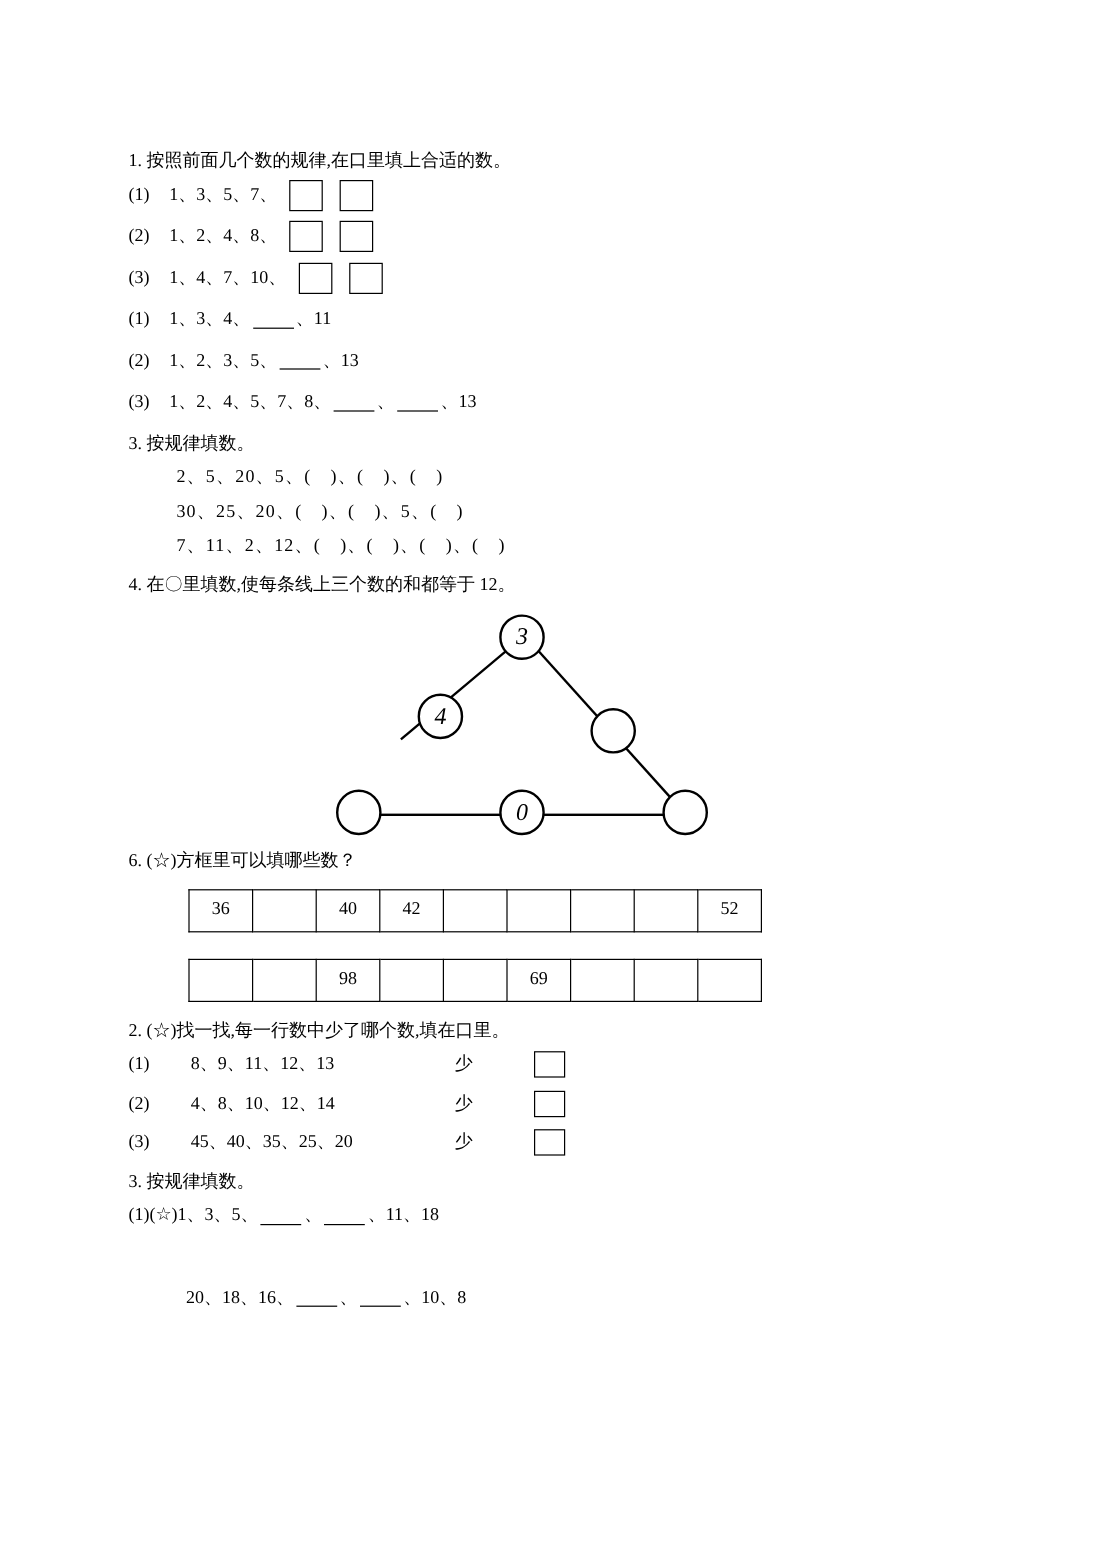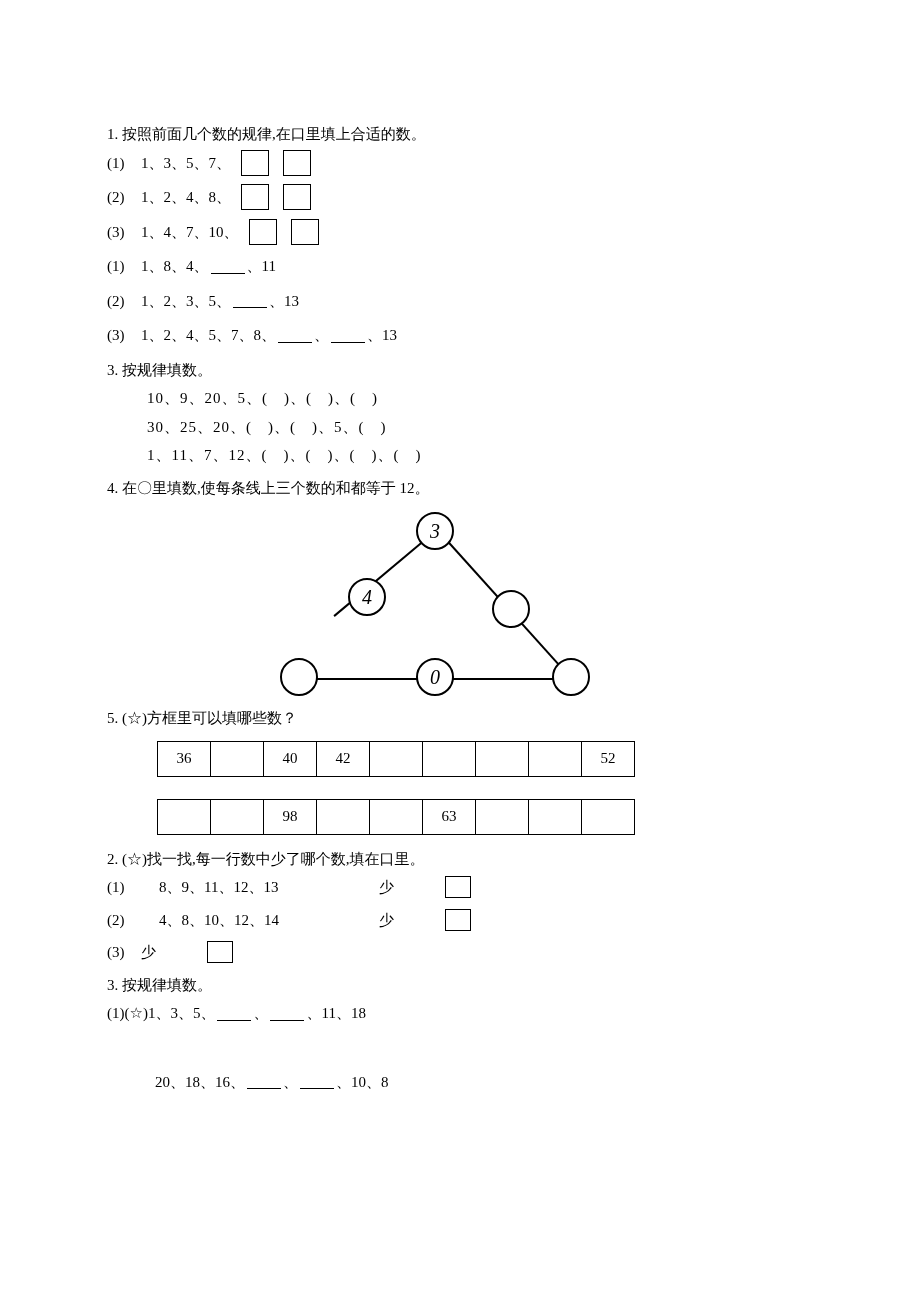--- a/index.html
+++ b/index.html
@@ -141,21 +141,21 @@
       <span class="seq-label">(3)</span>
       <span class="seq-text">1、4、7、10、</span>
       <span class="box"></span>
       <span class="box"></span>
     </div>
   </div>
 
   <div class="q">
     <div class="row">
       <span class="seq-label">(1)</span>
-      <span>1、8、4、</span>
+      <span>1、3、4、</span>
       <span class="blank"></span>
       <span>、11</span>
     </div>
     <div class="row">
       <span class="seq-label">(2)</span>
       <span>1、2、3、5、</span>
       <span class="blank"></span>
       <span>、13</span>
     </div>
     <div class="row">
@@ -163,23 +163,23 @@
       <span>1、2、4、5、7、8、</span>
       <span class="blank"></span>
       <span>、</span>
       <span class="blank"></span>
       <span>、13</span>
     </div>
   </div>
 
   <div class="q">
     <div>3. 按规律填数。</div>
-    <div class="indent paren">10、9、20、5、(　)、(　)、(　)</div>
+    <div class="indent paren">2、5、20、5、(　)、(　)、(　)</div>
     <div class="indent paren">30、25、20、(　)、(　)、5、(　)</div>
-    <div class="indent paren">1、11、7、12、(　)、(　)、(　)、(　)</div>
+    <div class="indent paren">7、11、2、12、(　)、(　)、(　)、(　)</div>
   </div>
 
   <div class="q">
     <div>4. 在〇里填数,使每条线上三个数的和都等于 12。</div>
     <div class="triangle-wrap">
       <div class="tri">
 
         <div class="edge" style="left:170px;top:28px;width:120px;transform:rotate(-220deg);"></div>
         <div class="edge" style="left:186px;top:24px;width:195px;transform:rotate(48deg);"></div>
         <div class="edge" style="left:44px;top:168px;width:260px;"></div>
@@ -200,21 +200,21 @@
             <span>0</span>
           </div>
         <div class="node" style="left:296px;top:148px;">
             <span></span>
           </div>
       </div>
     </div>
   </div>
 
   <div class="q">
-    <div>5. (☆)方框里可以填哪些数？</div>
+    <div>6. (☆)方框里可以填哪些数？</div>
     <div class="tables-wrap">
       <table class="t1">
         <tbody>
             <tr>
           <td>36</td>
           <td></td>
           <td>40</td>
           <td>42</td>
           <td></td>
           <td></td>
@@ -226,21 +226,21 @@
         </table>
       <div class="spacer"></div>
       <table class="t1">
         <tbody>
             <tr>
           <td></td>
           <td></td>
           <td>98</td>
           <td></td>
           <td></td>
-          <td>63</td>
+          <td>69</td>
           <td></td>
           <td></td>
           <td></td>
         </tr>
       </tbody>
         </table>
     </div>
   </div>
 
   <div class="q">
@@ -252,20 +252,21 @@
       <span class="box sm"></span>
     </div>
     <div class="q6-row">
       <span class="seq-label">(2)</span>
       <span class="q6-seq">4、8、10、12、14</span>
       <span class="q6-shao">少</span>
       <span class="box sm"></span>
     </div>
     <div class="q6-row">
       <span class="seq-label">(3)</span>
+      <span class="q6-seq">45、40、35、25、20</span>
       <span class="q6-shao">少</span>
       <span class="box sm"></span>
     </div>
   </div>
 
   <div class="q">
     <div>3. 按规律填数。</div>
     <div class="row">
       <span>(1)(☆)</span>
       <span>1、3、5、</span>

